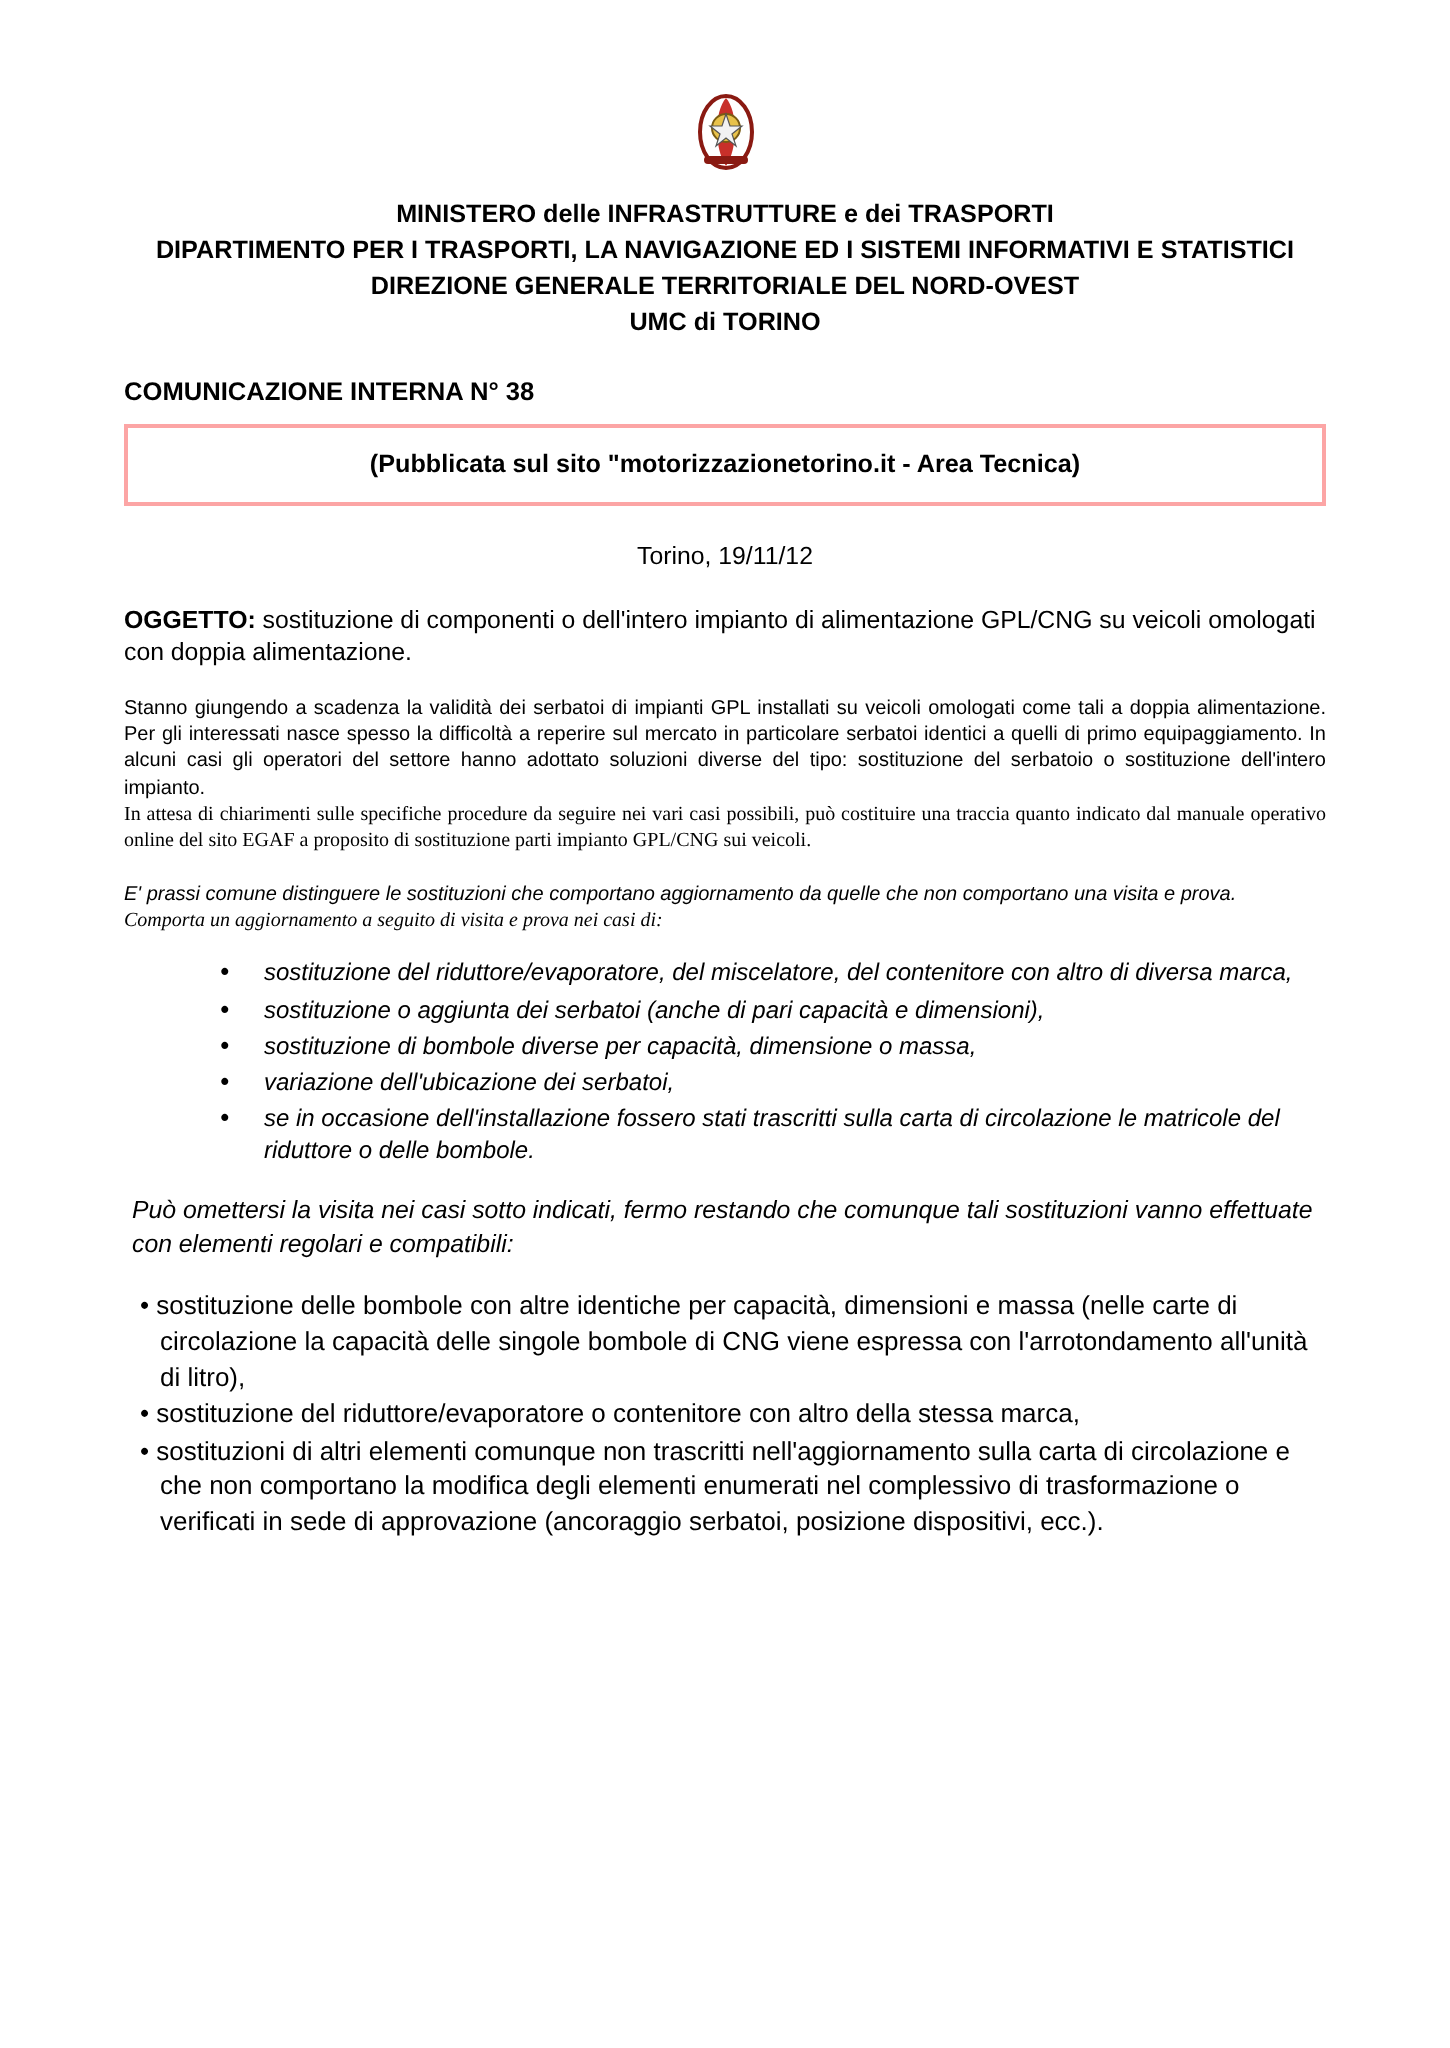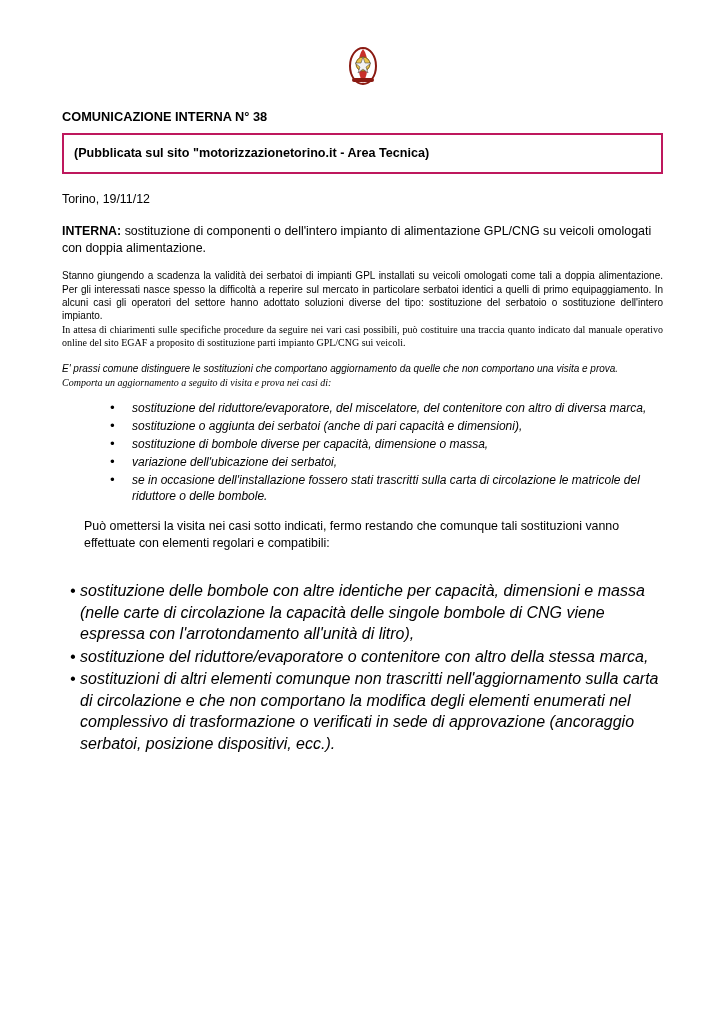--- a/index.html
+++ b/index.html
@@ -40,28 +40,28 @@
   .hdr-line {
     margin: 0;
   }
   .comm-line {
     font-weight: bold;
     font-size: 12.8px;
     margin-top: 17px;
     margin-bottom: 9px;
   }
   .box {
-    border: 2px solid #be185d;
+    border: 2px solid #fca5a5;
     padding: 11px 10px 12px 10px;
-    text-align: left;
+    text-align: center;
     font-weight: bold;
     font-size: 12.6px;
   }
   .date-line {
-    text-align: left;
+    text-align: center;
     font-size: 12.4px;
     margin-top: 18px;
   }
   .oggetto {
     margin-top: 17px;
     font-size: 12.4px;
     line-height: 1.34;
   }
   .oggetto b { font-weight: bold; }
   p.body-par {
@@ -89,29 +89,29 @@
     text-indent: 0;
   }
   ul.bullets li::before {
     content: "\2022";
     position: absolute;
     left: 0;
     top: -1px;
     font-size: 13px;
   }
   .indent-block {
-    margin-left: 22px;
+    margin-left: 4px;
     margin-top: 14px;
+    font-style: italic;
     font-size: 12.4px;
     line-height: 1.35;
   }
   .dash-list {
-    margin-top: 28px;
-    font-style: italic;
-    font-size: 16px;
+    margin-top: 14px;
+    font-size: 13px;
     line-height: 1.35;
   }
   .dash-item {
     margin-bottom: 1px;
     padding-left: 10px;
     text-indent: -10px;
     margin-left: 8px;
   }
 </style>
 </head>
@@ -124,31 +124,37 @@
       <svg width="34" height="44" viewBox="0 0 34 44" xmlns="http://www.w3.org/2000/svg">
         <ellipse cx="17" cy="22" rx="13" ry="18" fill="none" stroke="#8a1a12" stroke-width="2"></ellipse>
         <path d="M17 5 C11 12 11 30 17 39 C23 30 23 12 17 5 Z" fill="#c8302a"></path>
         <circle cx="17" cy="20" r="7" fill="#e8c24a" stroke="#7a5c12" stroke-width="1"></circle>
         <path d="M17 13 L19 19 L25 19 L20 23 L22 29 L17 25 L12 29 L14 23 L9 19 L15 19 Z" fill="#f2f2f2" stroke="#555" stroke-width="0.6"></path>
         <rect x="6" y="34" width="22" height="4" rx="2" fill="#8a1a12"></rect>
       </svg>
     </span>
   </div>
 
+  <div class="hdr">
+    <div class="hdr-line">MINISTERO delle INFRASTRUTTURE e  dei TRASPORTI</div>
+    <div class="hdr-line">DIPARTIMENTO PER I TRASPORTI, LA NAVIGAZIONE ED I SISTEMI INFORMATIVI E STATISTICI</div>
+    <div class="hdr-line">DIREZIONE GENERALE TERRITORIALE DEL NORD-OVEST</div>
+    <div class="hdr-line">UMC di TORINO</div>
+  </div>
 
   <div class="comm-line">COMUNICAZIONE INTERNA  N°  38</div>
 
   <div class="box">
     <span>(Pubblicata sul  sito "motorizzazionetorino.it - Area Tecnica)</span>
   </div>
 
   <div class="date-line">Torino, 19/11/12</div>
 
   <div class="oggetto">
-    <b>INTERNA:</b><span> sostituzione di componenti o dell'intero impianto di alimentazione GPL/CNG su veicoli omologati con doppia alimentazione.</span>
+    <b>OGGETTO:</b><span> sostituzione di componenti o dell'intero impianto di alimentazione GPL/CNG su veicoli omologati con doppia alimentazione.</span>
   </div>
 
   <p class="body-par">Stanno giungendo a scadenza la validità dei serbatoi di impianti GPL installati su veicoli omologati come tali a doppia alimentazione. Per gli interessati nasce spesso la difficoltà a reperire sul mercato in particolare serbatoi identici a quelli di primo equipaggiamento. In alcuni casi gli operatori del settore hanno adottato soluzioni diverse del tipo: sostituzione del serbatoio o sostituzione dell'intero impianto.</p>
   <p class="body-par tight">In attesa di chiarimenti sulle specifiche procedure da seguire nei vari casi possibili, può costituire una traccia quanto indicato dal manuale operativo online del sito EGAF a proposito di sostituzione parti impianto GPL/CNG sui veicoli.</p>
 
   <p class="body-par italic">E' prassi comune distinguere le sostituzioni che comportano aggiornamento da quelle che non comportano una visita e prova.</p>
   <p class="body-par italic tight">Comporta un aggiornamento a seguito di visita e prova nei casi di:</p>
 
   <ul class="bullets">
     <li>sostituzione del riduttore/evaporatore, del miscelatore, del contenitore con altro di diversa marca,</li>

